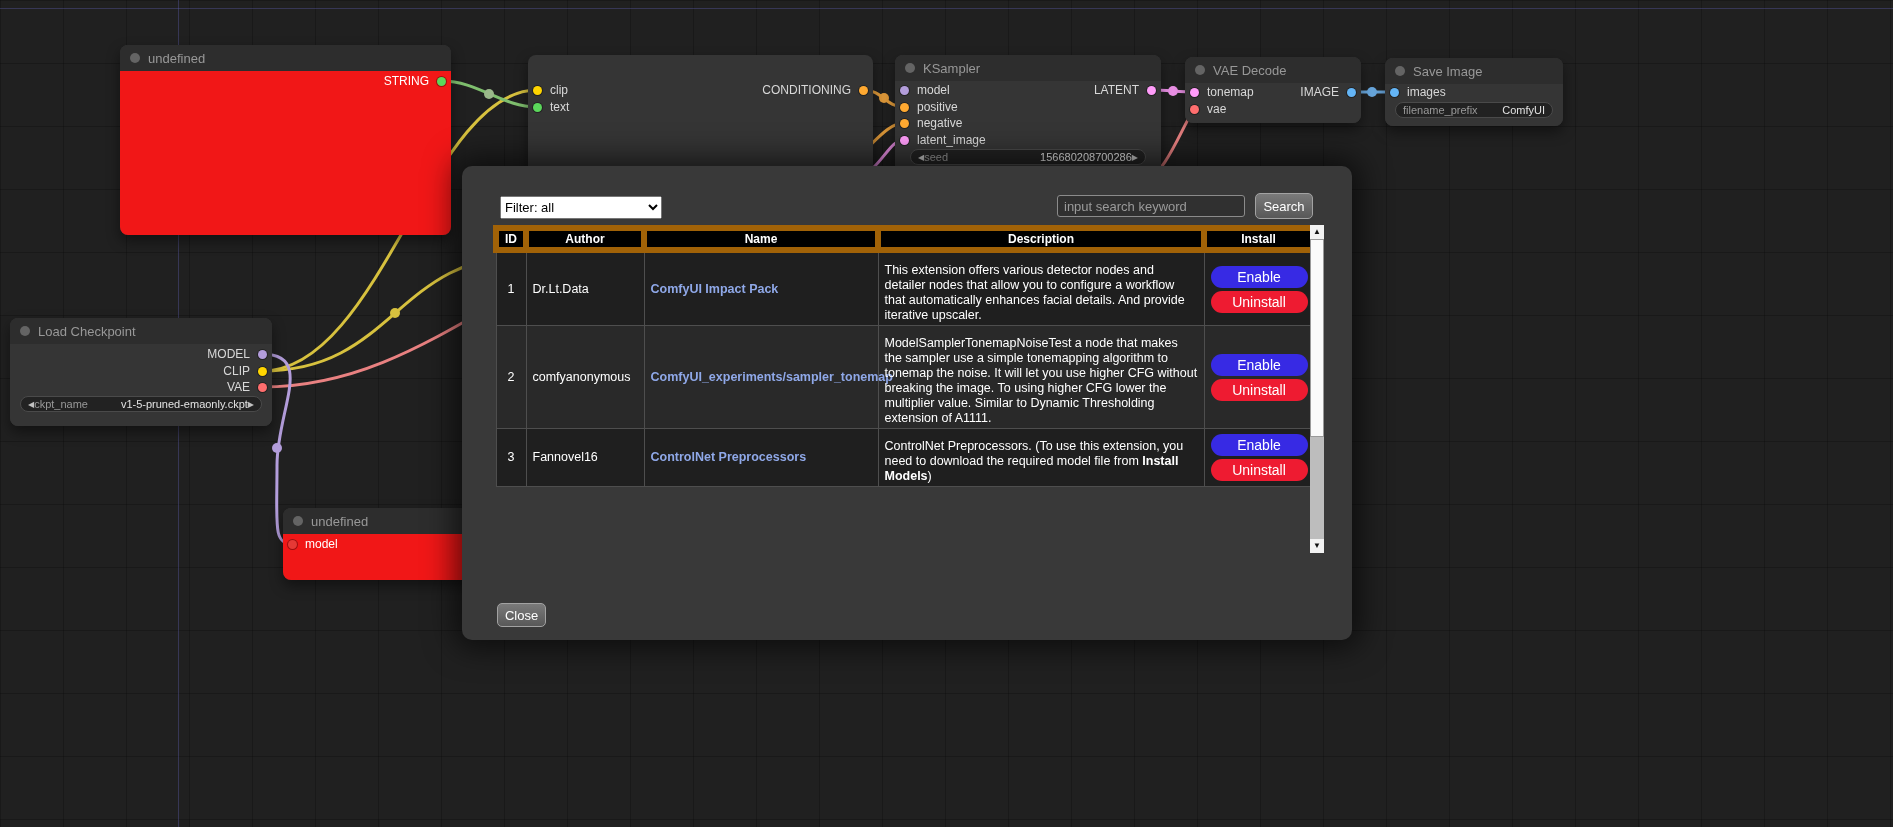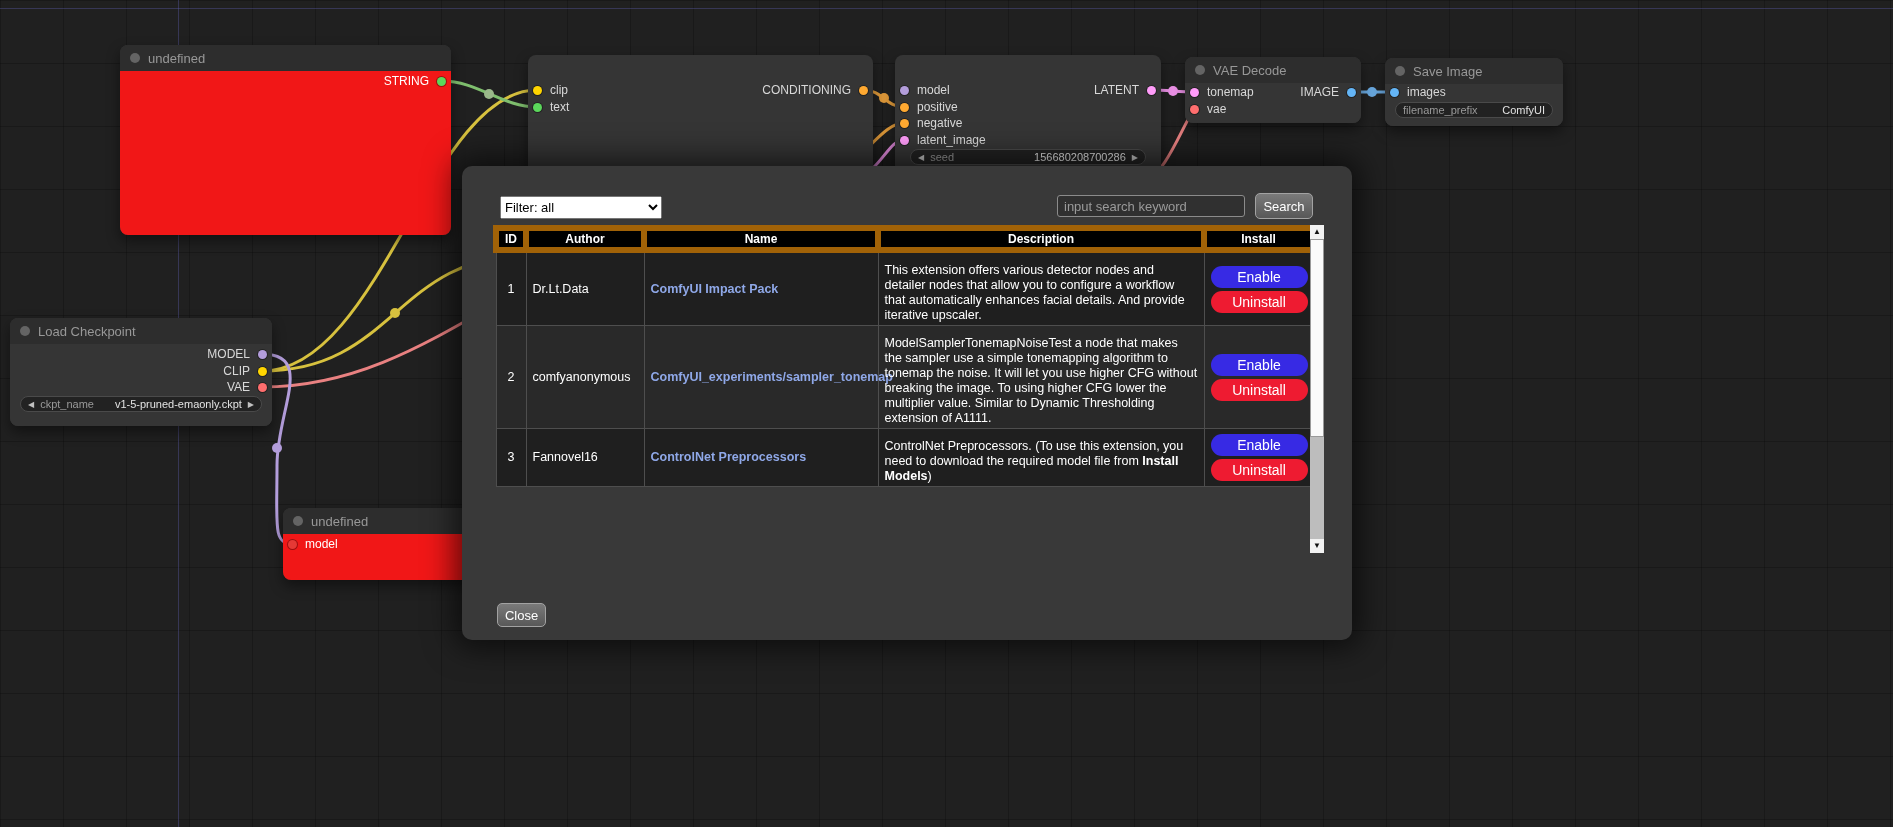--- a/index.html
+++ b/index.html
@@ -36,21 +36,21 @@
   .prow.out { right:5px; flex-direction:row-reverse; }
   .prow em { font-style:normal; }
   .prow em.wlabel { color:#ffffff; }
   .pdot { width:9px; height:9px; border-radius:50%; flex:none; box-shadow:0 0 0 1px rgba(0,0,0,0.35); }
   .c-string { background:#5bd75b; } .c-clip { background:#ffd500; } .c-cond { background:#ffa931; }
   .c-model { background:#b39ddb; } .c-latent { background:#ff9cf9; } .c-vae { background:#ff6e6e; }
   .c-image { background:#64b5f6; } .c-err { background:#e53935; }
 
   .widget {
     position:absolute; height:16px; background:#222222; border:1px solid #4a4a4a; border-radius:8px;
-    display:flex; align-items:center; gap:6px; padding:0 7px; color:#999; font-size:11px; white-space:nowrap;
+    display:flex; align-items:center; padding:0 7px; color:#999; font-size:11px; white-space:nowrap;
   }
   .widget .wval { color:#e2e2e2; margin-left:auto; }
   .widget .arr { color:#c0c0c0; font-size:8px; cursor:pointer; }
 
   
   .modal {
     position:absolute; left:462px; top:166px; width:890px; height:474px; z-index:10;
     background:#393939; border-radius:10px; box-shadow:0 0 30px 8px rgba(0,0,0,0.6);
   }
   .filter { position:absolute; left:38px; top:30px; width:162px; height:23px; font-size:13px; }
@@ -137,20 +137,24 @@
     <span class="pdot c-string"></span>
     <em>text</em>
   </div>
   <div class="prow out" style="top:30px;">
     <span class="pdot c-cond"></span>
     <em>CONDITIONING</em>
   </div>
 </div>
 
 <div class="node" style="left:895px;top:55px;width:266px;height:235px;">
+  <div class="ntitle">
+    <span class="tdot"></span>
+    <span>KSampler</span>
+  </div>
   <div class="nbody"></div>
   <div class="prow in" style="top:30px;">
     <span class="pdot c-model"></span>
     <em>model</em>
   </div>
   <div class="prow in" style="top:47px;">
     <span class="pdot c-cond"></span>
     <em>positive</em>
   </div>
   <div class="prow in" style="top:63px;">

